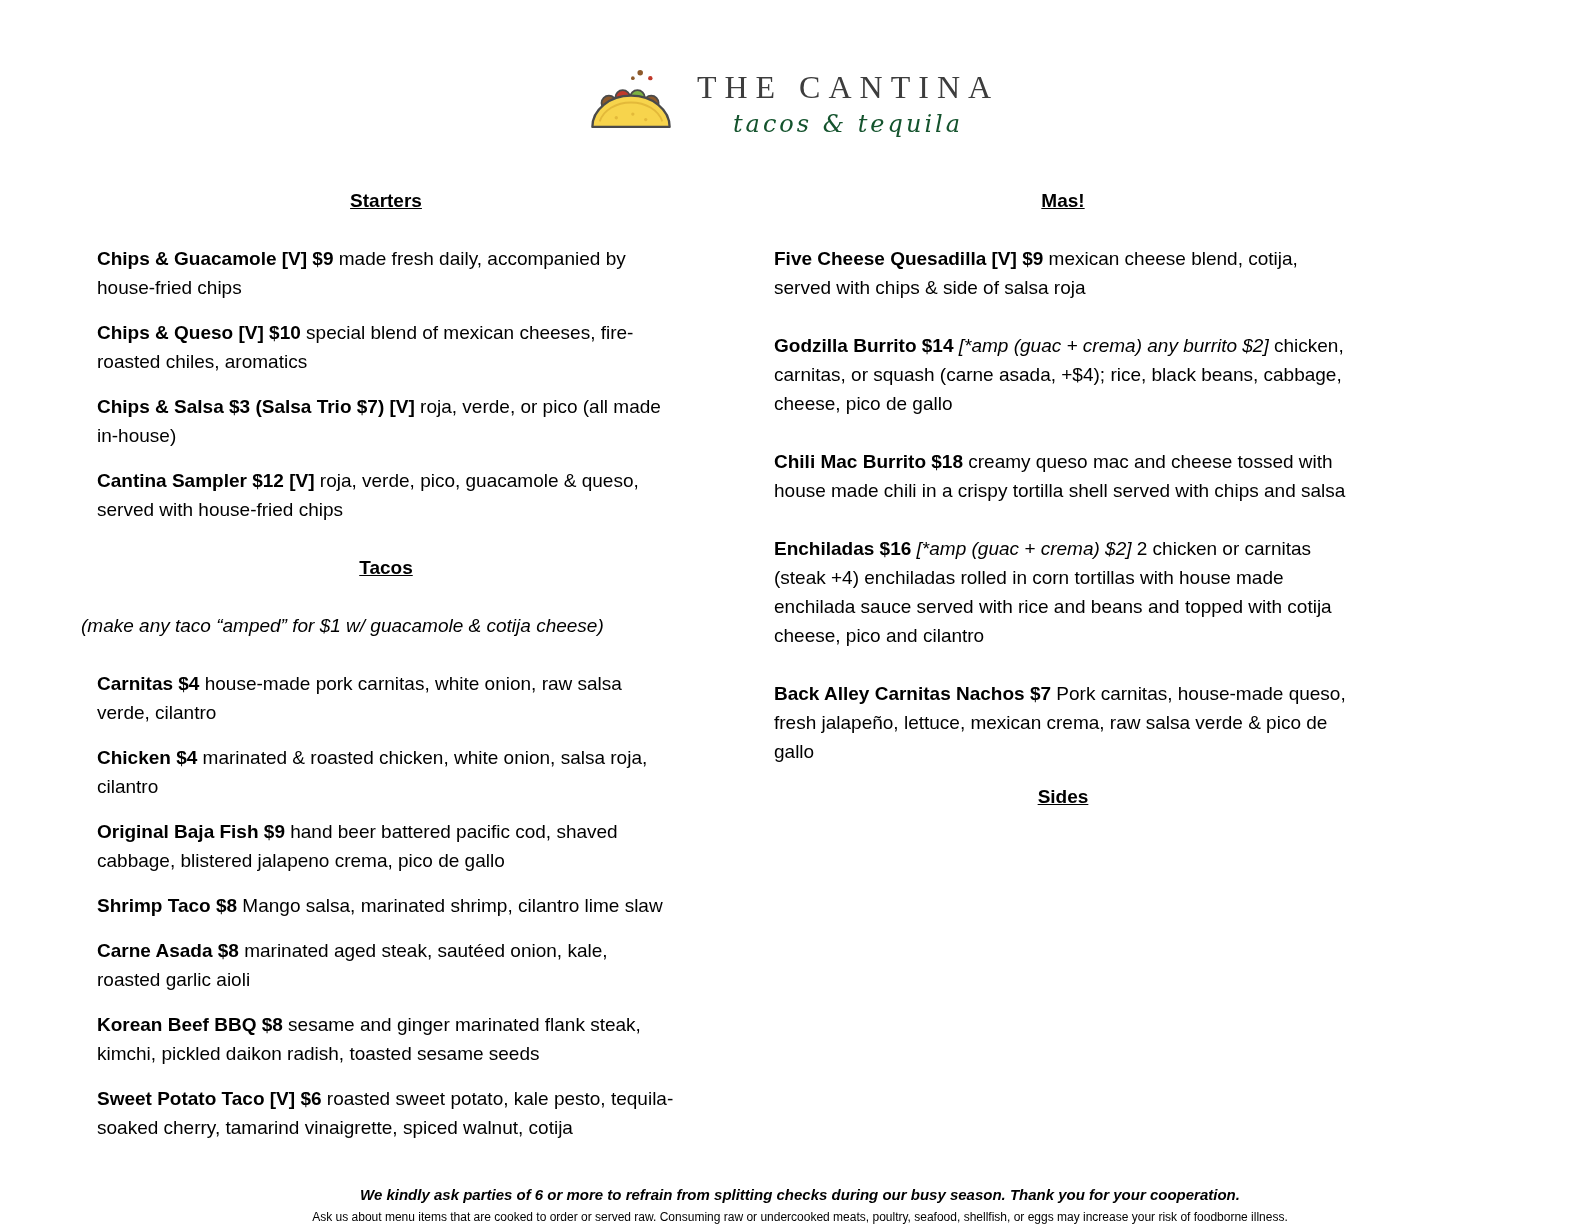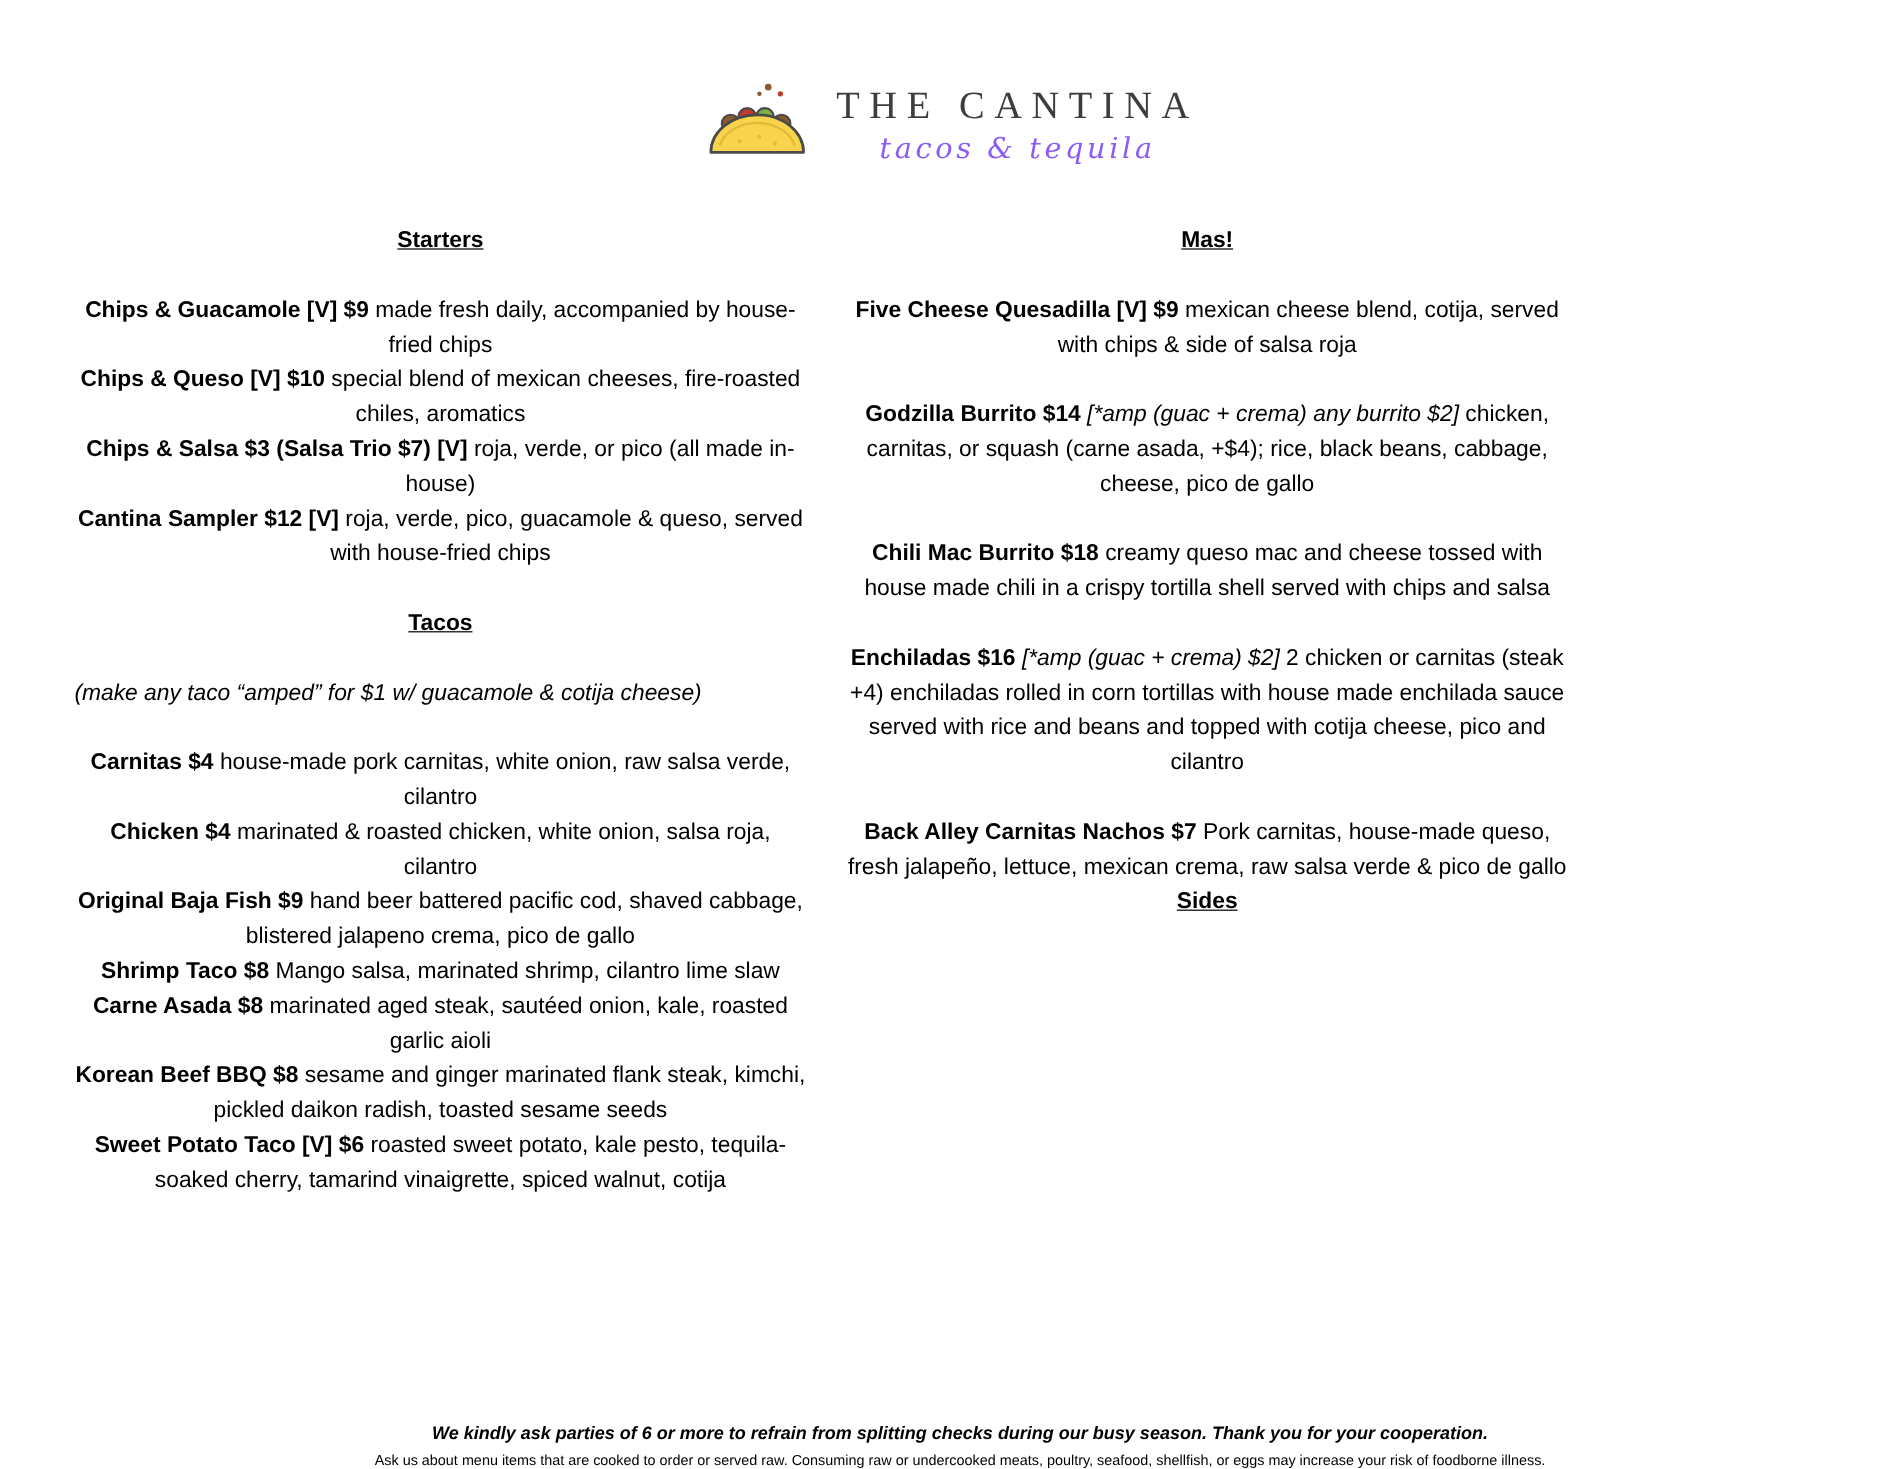--- a/index.html
+++ b/index.html
@@ -30,31 +30,31 @@
     font-size: 32px;
     letter-spacing: 8px;
     color: #3d3d3d;
     white-space: nowrap;
   }
   .restaurant-tagline {
     font-family: "DejaVu Serif", "Liberation Serif", serif;
     font-style: italic;
     font-size: 24px;
     letter-spacing: 3px;
-    color: #8b5cf6;
+    color: #14532d;
     margin-top: 4px;
   }
 
   
   .columns {
     display: flex;
     margin-top: 46px;
-    padding-left: 62px;
+    padding-left: 81px;
     padding-right: 154px;
-    gap: 29px;
+    gap: 67px;
     font-size: 19px;
     line-height: 29px;
   }
   .col { width: 610px; }
 
   .menu-section + .menu-section { margin-top: 29px; }
   .menu-section.compact { margin-top: 0; }
 
   .section-heading {
     font-weight: bold;
@@ -62,21 +62,21 @@
     text-align: center;
     margin-bottom: 29px;
   }
   .menu-section.compact .section-heading { margin-bottom: 0; }
 
   .section-note {
     font-style: italic;
     margin: 0 0 29px 0;
   }
 
-  .item { margin: 0; text-align: center; }
+  .item { margin: 16px; }
   .items.spaced .item + .item { margin-top: 29px; }
 
   .seg-b { font-weight: bold; }
   .seg-i { font-style: italic; }
   .seg-n { }
 
   
   .footer {
     position: absolute;
     left: 16px;

